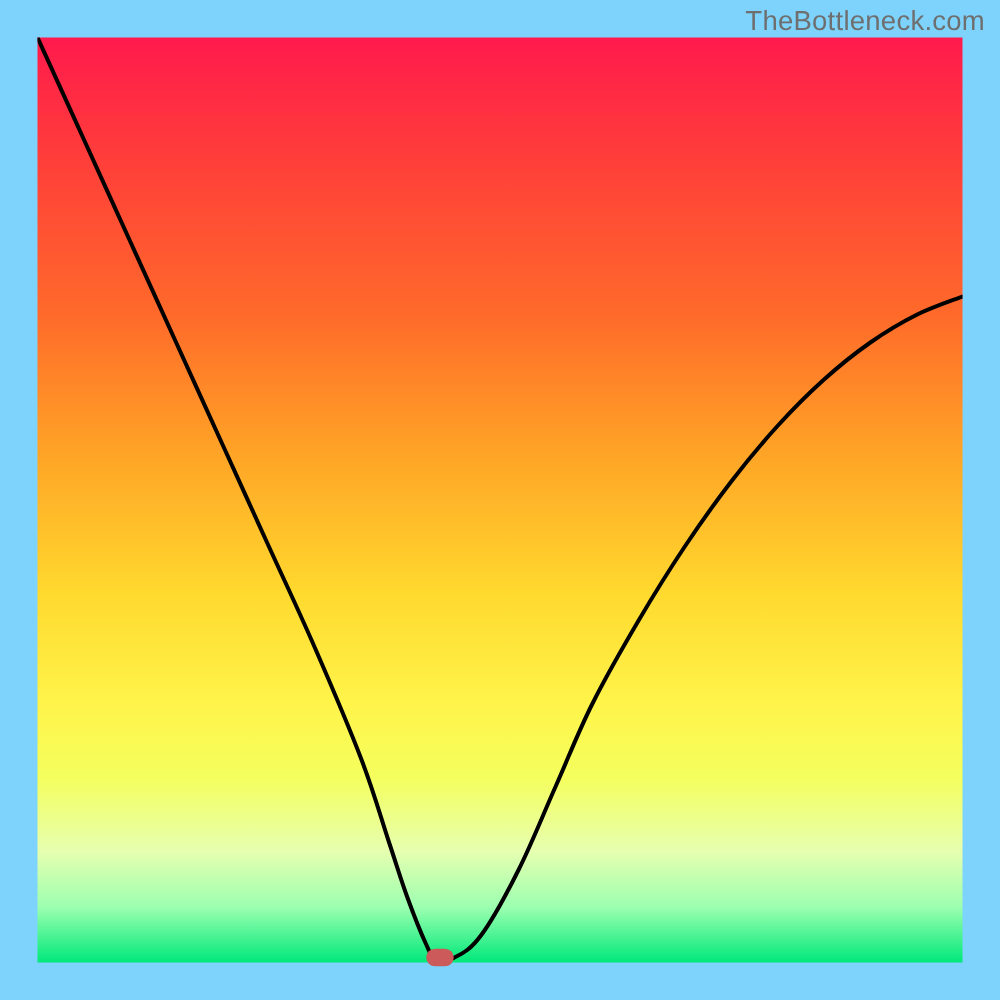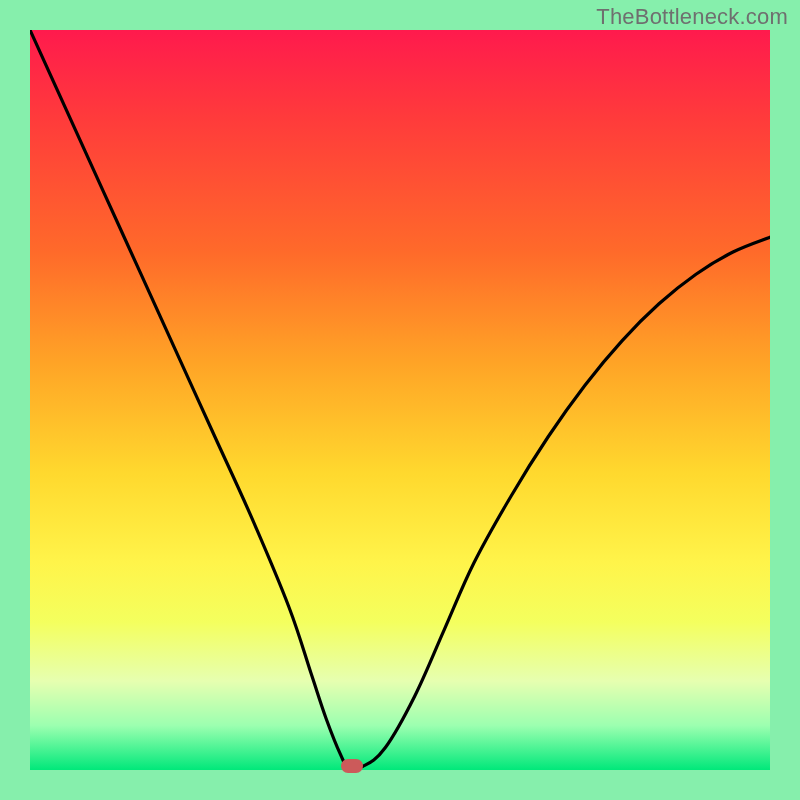--- a/index.html
+++ b/index.html
@@ -10,21 +10,21 @@
     background: #000;
     overflow: hidden;
     font-family: Arial, Helvetica, sans-serif;
   }
   .frame {
     position: absolute;
     top: 0;
     left: 0;
     width: 800px;
     height: 800px;
-    background: #86efac;
+    background: #7dd3fc;
   }
   .plot-area {
     position: absolute;
     top: 30px;
     left: 30px;
     width: 740px;
     height: 740px;
     background: linear-gradient(to bottom,
       #ff1a4d 0%,
       #ff3b3b 12%,

